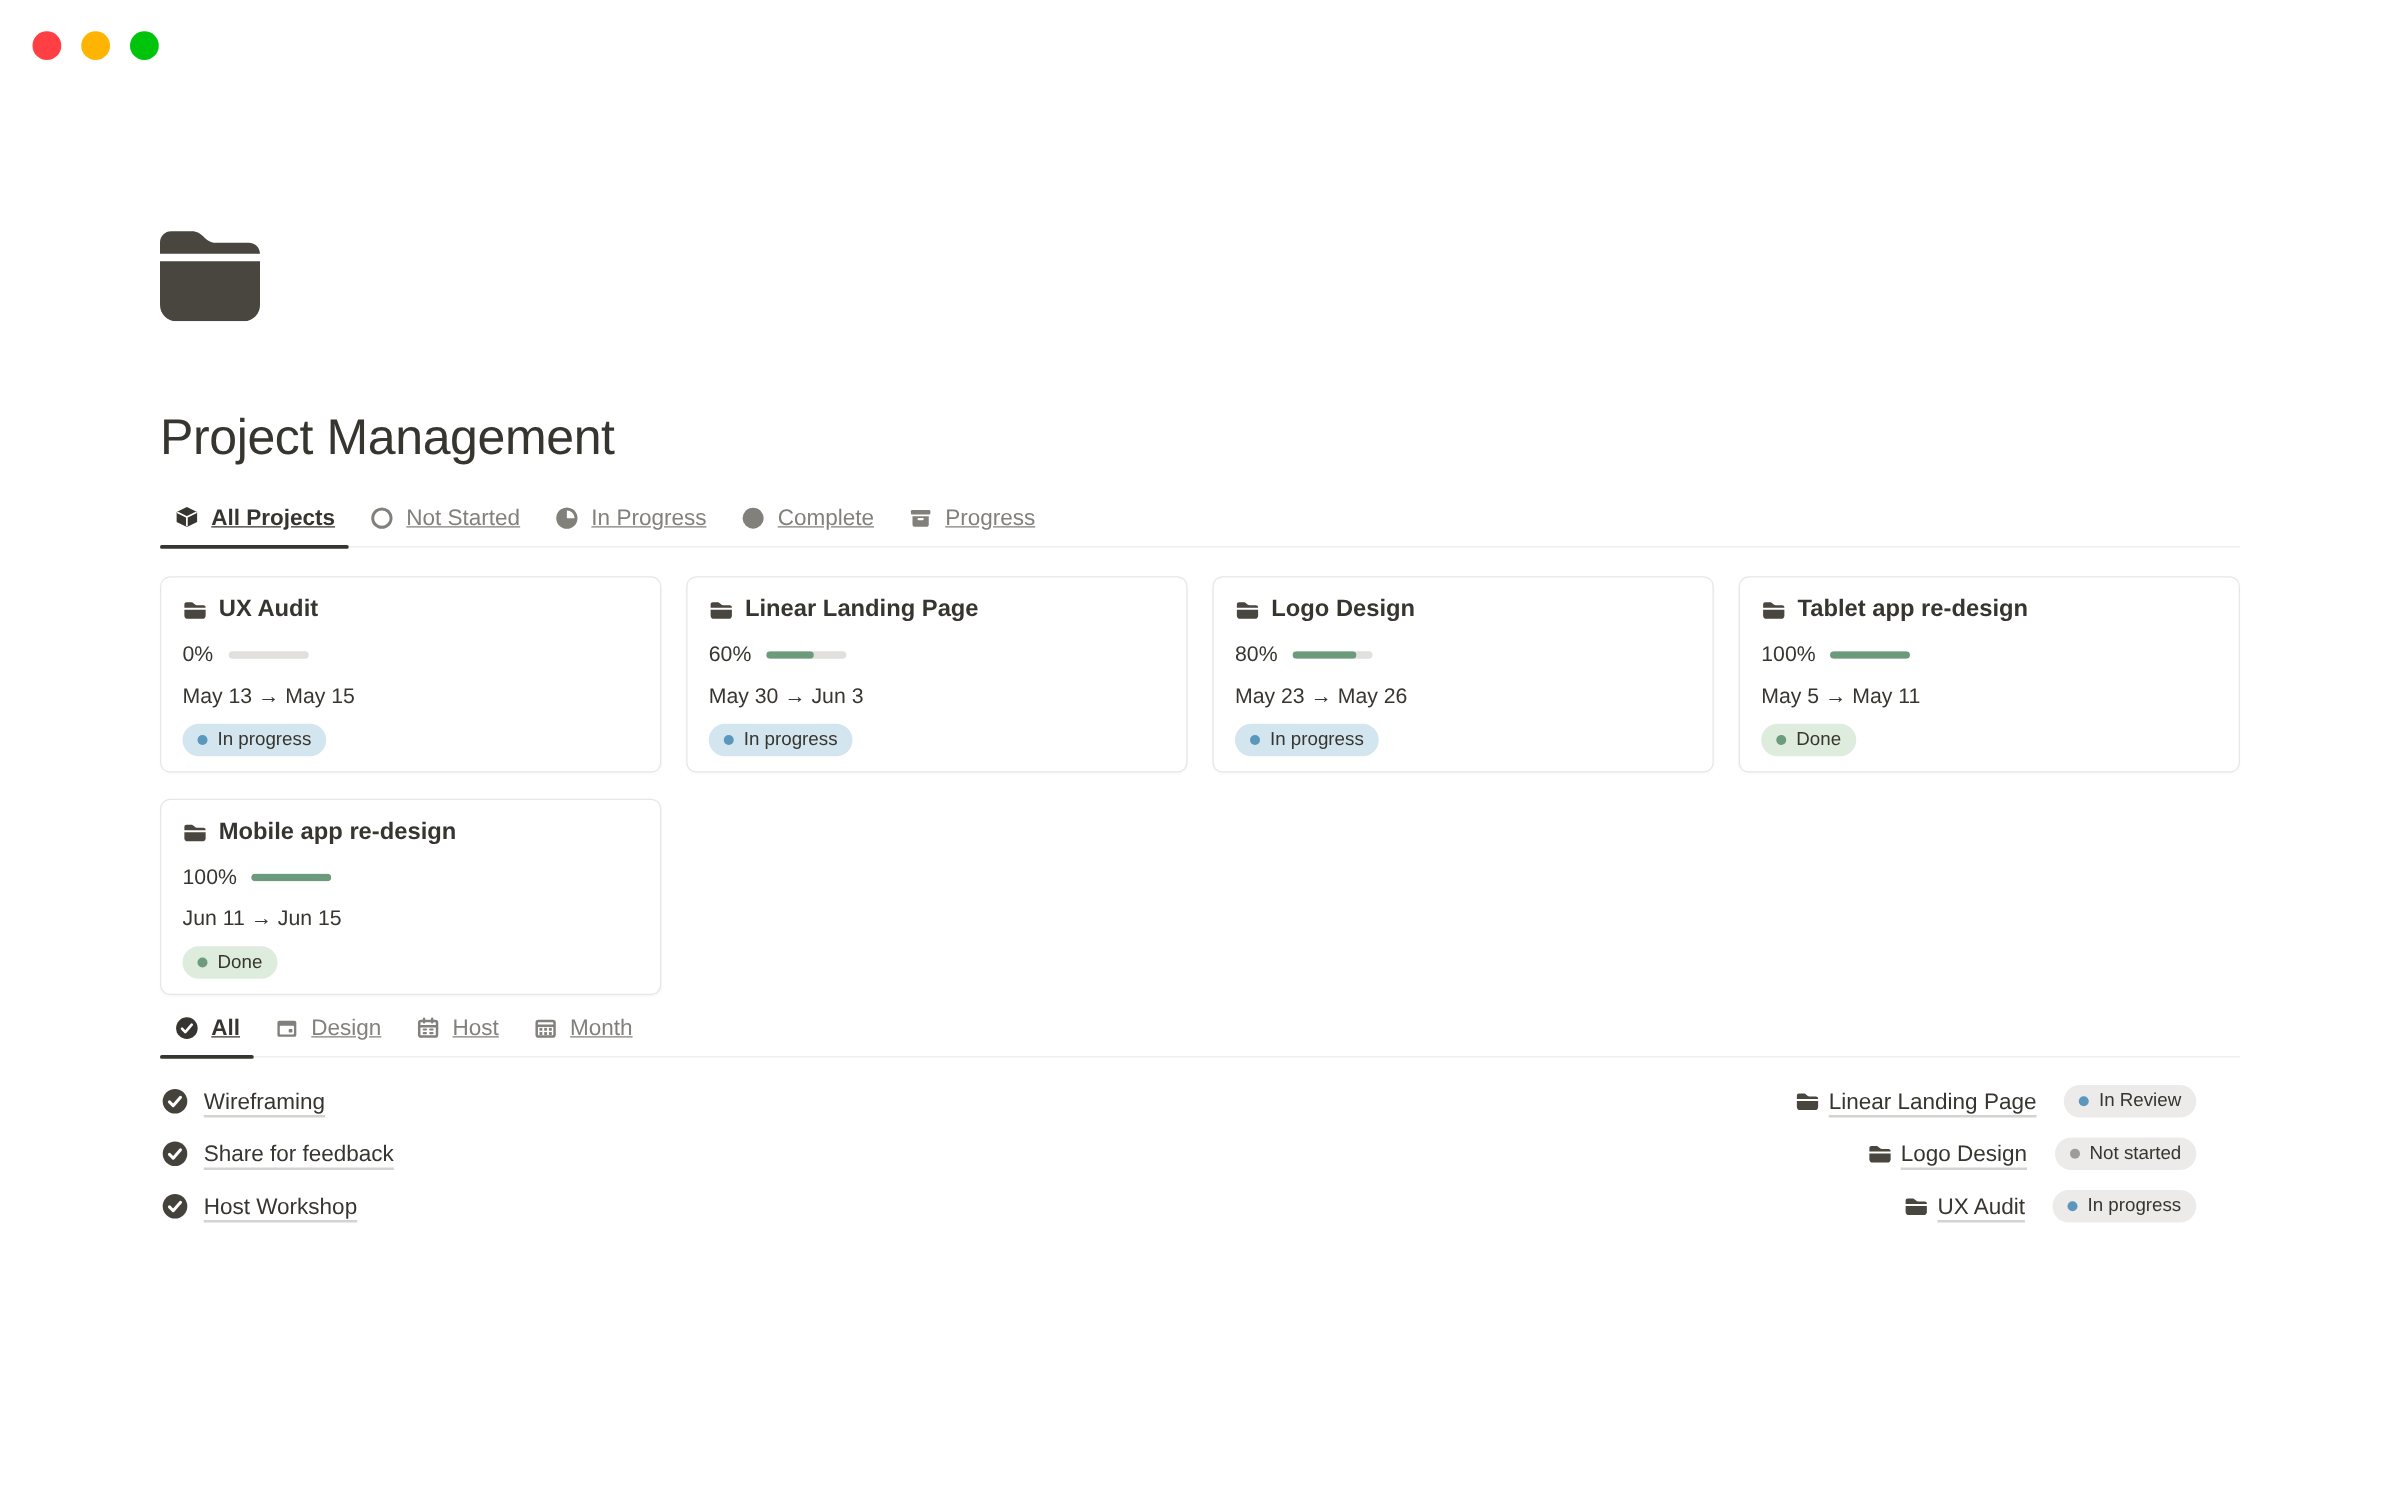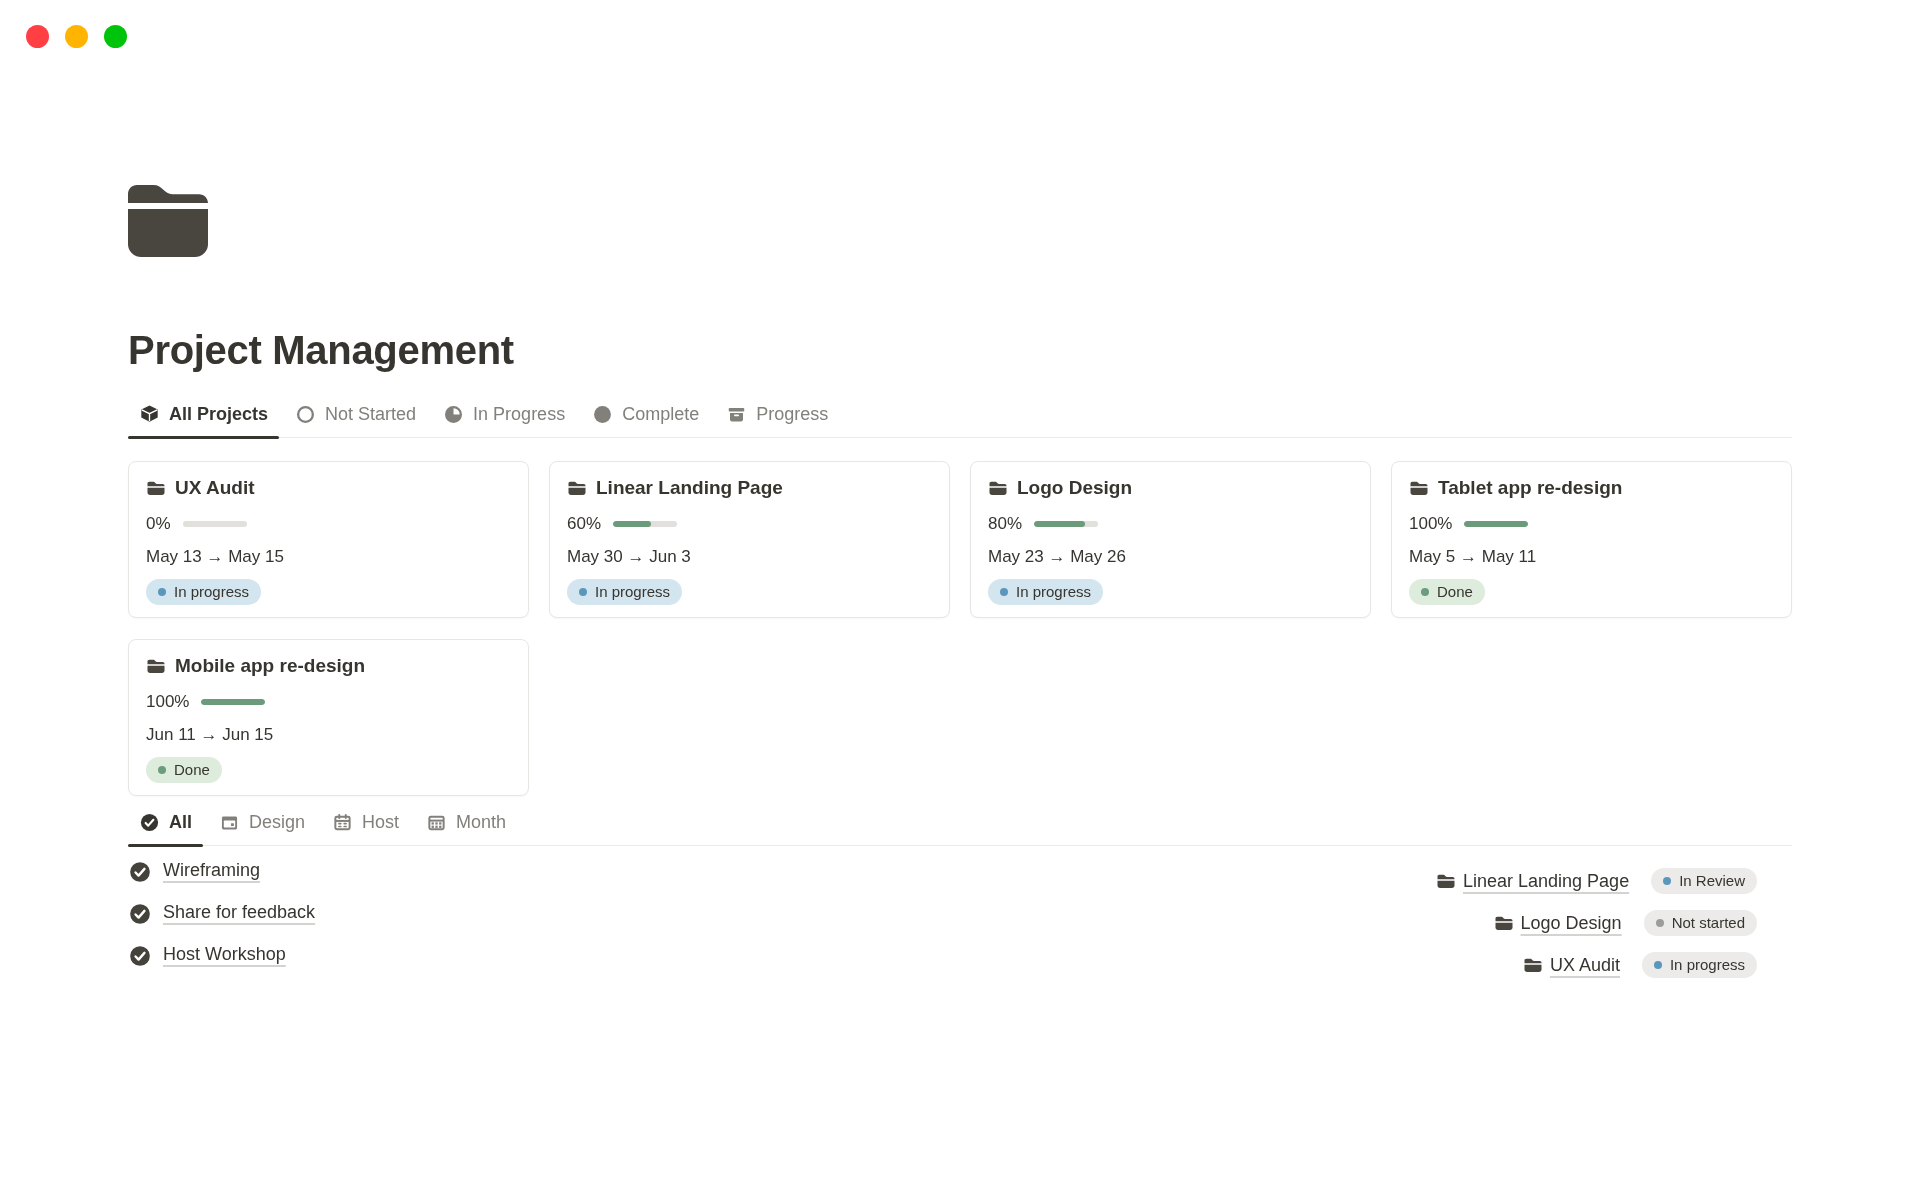--- a/index.html
+++ b/index.html
@@ -10,33 +10,33 @@
     -webkit-font-smoothing:antialiased;
   }
   .traffic{position:absolute;top:25px;left:26px;display:flex;gap:16px}
   .light{width:23px;height:23px;border-radius:50%;cursor:pointer}
 
   .content{padding:0 128px}
 
   .page-icon{margin-top:183px;width:80px;height:74px;color:var(--icon-dark,#49453F);cursor:pointer}
   .page-icon svg{width:100%;height:100%;display:block}
 
-  h1.page-title{margin:70px 0 0;font-size:40px;line-height:1.15;font-weight:700;letter-spacing:-.3px;cursor:text}
+  h1.page-title{margin:70px 0 0;font-size:40px;line-height:1.15;font-weight:400;letter-spacing:-.3px;cursor:text}
 
   h2.sec-heading{font-size:23px;line-height:1.15;font-weight:700;margin:0}
   .projects h2.sec-heading{margin-top:74px}
   .tasks h2.sec-heading{margin-top:70px}
 
   .tabs{display:flex;gap:5px;border-bottom:1px solid var(--border,#ECEBE8)}
   .projects .tabs{margin-top:31px}
   .tasks .tabs{margin-top:16px}
   .tab{
     position:relative;display:flex;align-items:flex-start;gap:9px;
     padding:0 11px 12px;font-size:18px;line-height:21px;
-    color:var(--muted-text,#82807B);cursor:pointer;white-space:nowrap;
+    color:var(--muted-text,#82807B);cursor:pointer;white-space:nowrap;text-decoration:underline;
   }
   .tab.active{color:var(--accent-text,#37352F);font-weight:700}
   .tab.active::after{
     content:"";position:absolute;left:0;right:0;bottom:-1.5px;height:2.5px;
     border-radius:2px;background:var(--accent-text,#37352F);
   }
   .icn{display:inline-flex;flex:none}
   .tab .icn{width:21px;height:21px}
   .icn svg{width:100%;height:100%;display:block}
 
@@ -62,21 +62,21 @@
   .badge.v-blue{background:var(--badge-blue-bg,#D3E5EF)}
   .badge.v-blue .dot{background:var(--badge-blue-dot,#5B97BD)}
   .badge.v-green{background:var(--badge-green-bg,#DEECDD)}
   .badge.v-green .dot{background:var(--badge-green-dot,#6C9B7D)}
   .badge.v-gray{background:var(--badge-gray-bg,#ECEBE9)}
   .badge.v-gray .dot{background:var(--badge-gray-dot,#9E9C98)}
   .badge.v-gray-blue{background:var(--badge-gray-bg,#ECEBE9)}
   .badge.v-gray-blue .dot{background:var(--badge-blue-dot,#5B97BD)}
 
   .task-rows{margin-top:14px}
-  .task-row{display:flex;height:42px;padding-right:35px}
+  .task-row{display:flex;align-items:center;height:42px;padding-right:35px}
   .check{width:24px;height:24px;color:#45423C;cursor:pointer}
   .ulink{
     color:var(--accent-text,#37352F);font-size:18px;font-weight:500;cursor:pointer;
     text-decoration:underline;text-decoration-color:rgba(55,53,47,.22);
     text-decoration-thickness:1.5px;text-underline-offset:4.5px;
   }
   .task-link{margin-left:11px}
   .row-right{margin-left:auto;display:flex;align-items:center}
   .row-right .ficon{margin-right:7px}
   .row-right .badge{margin-left:22px}

